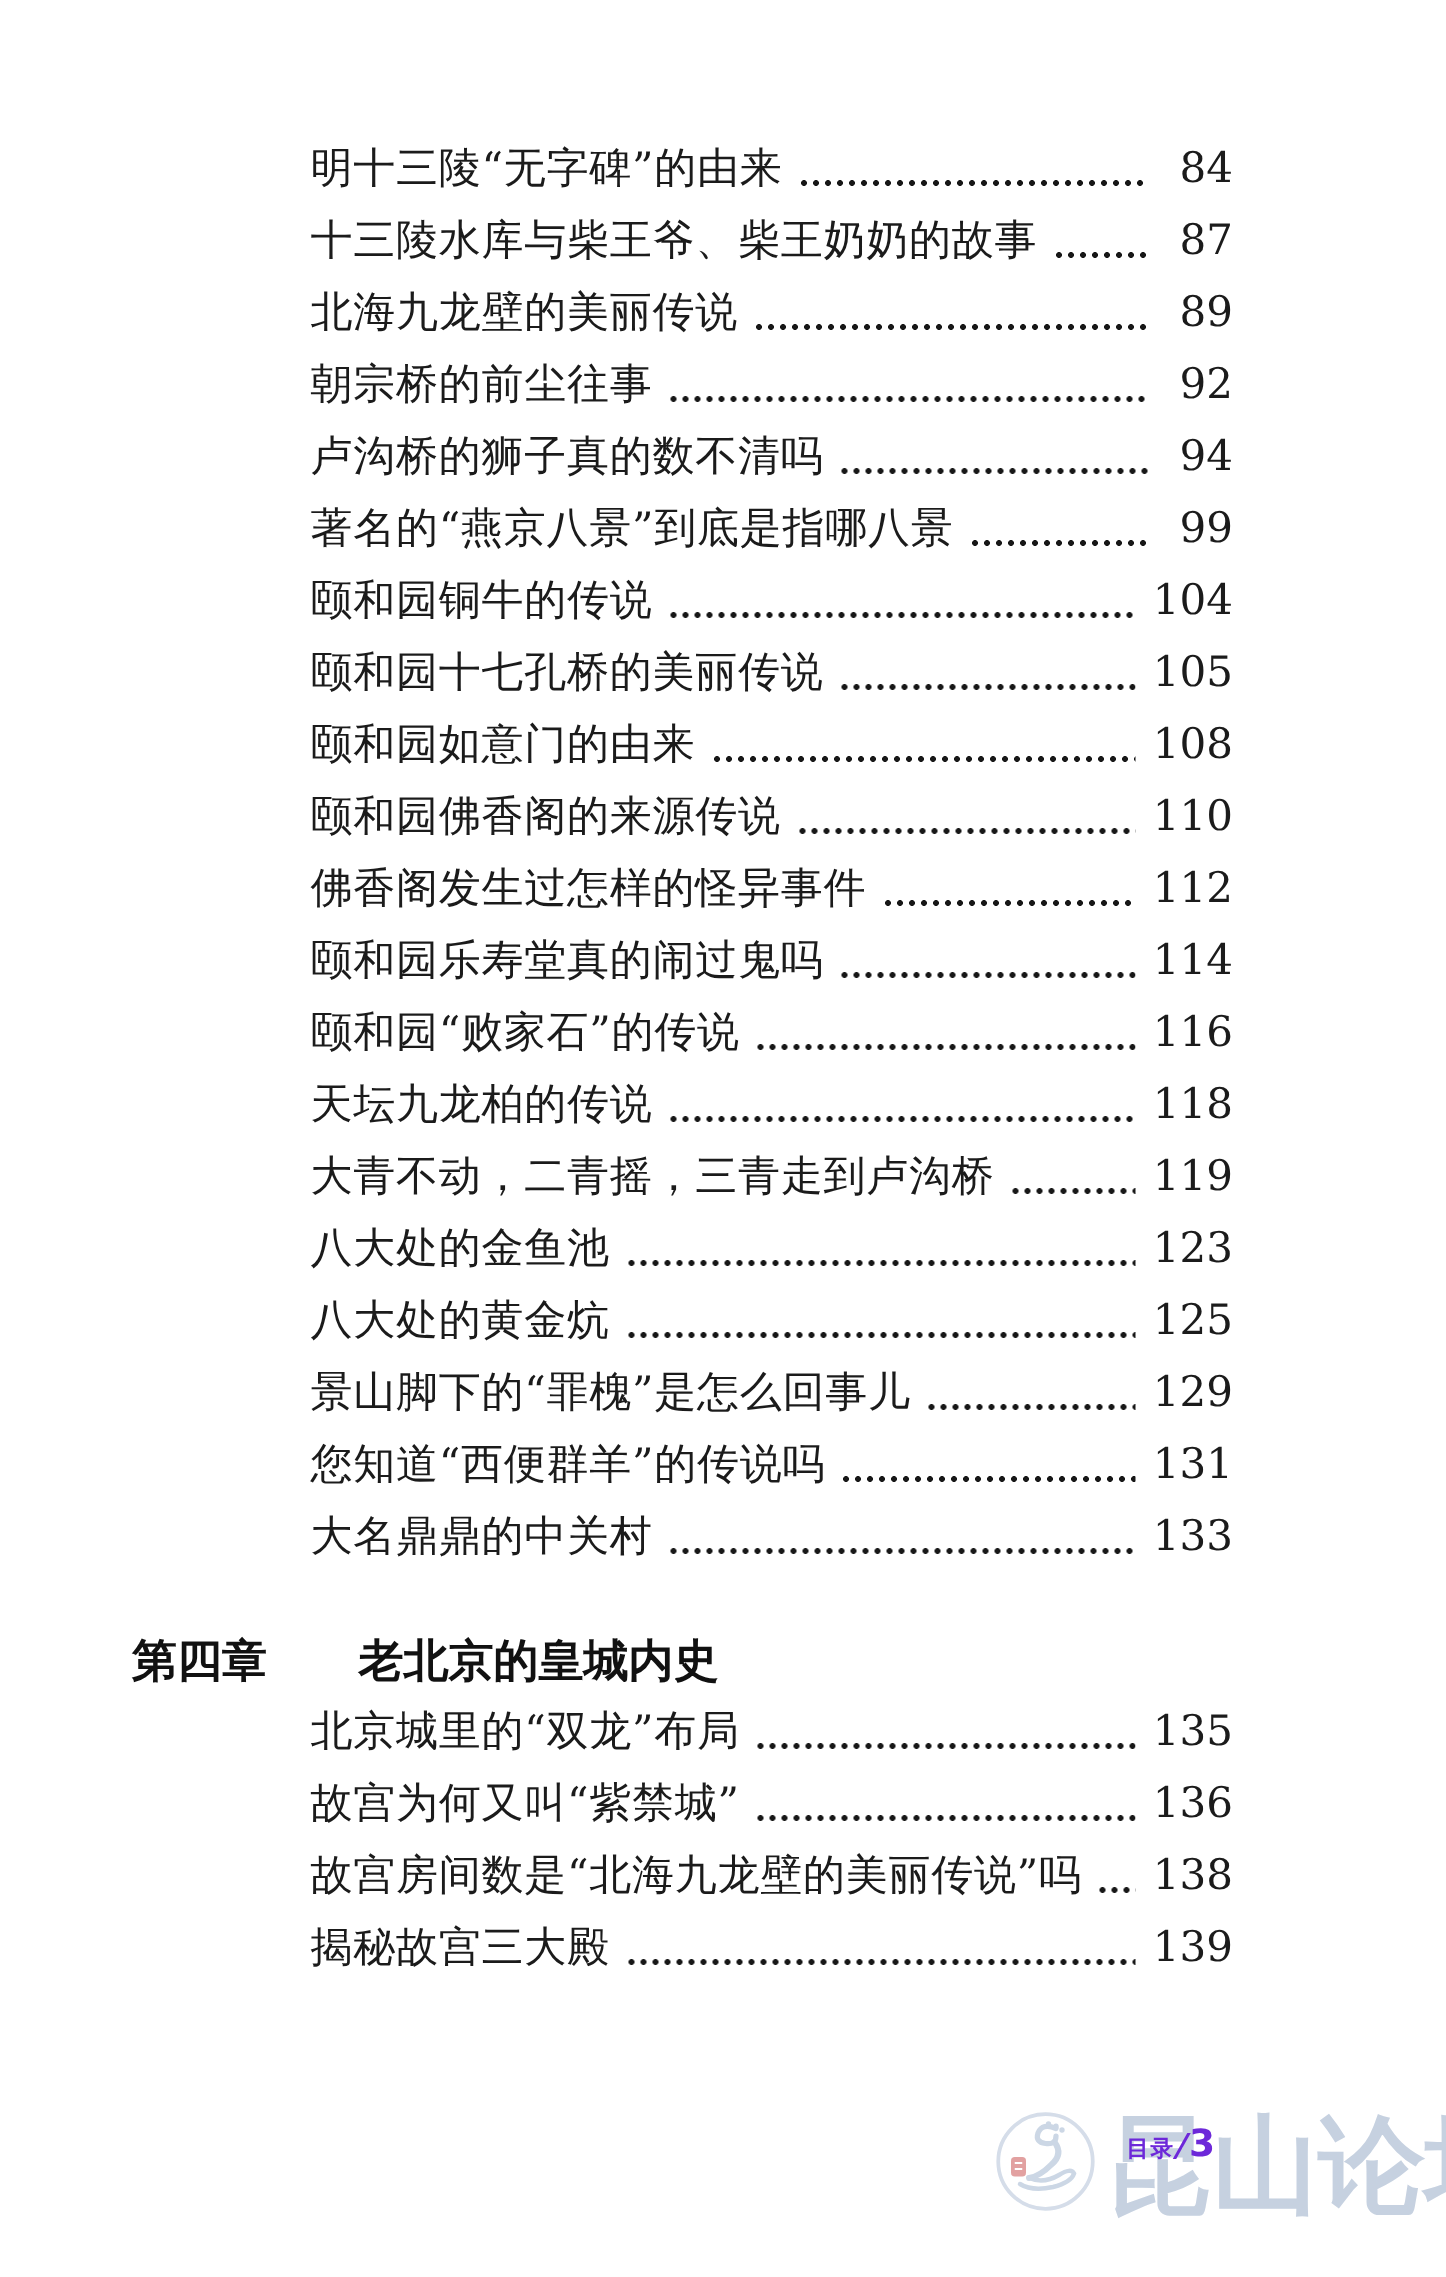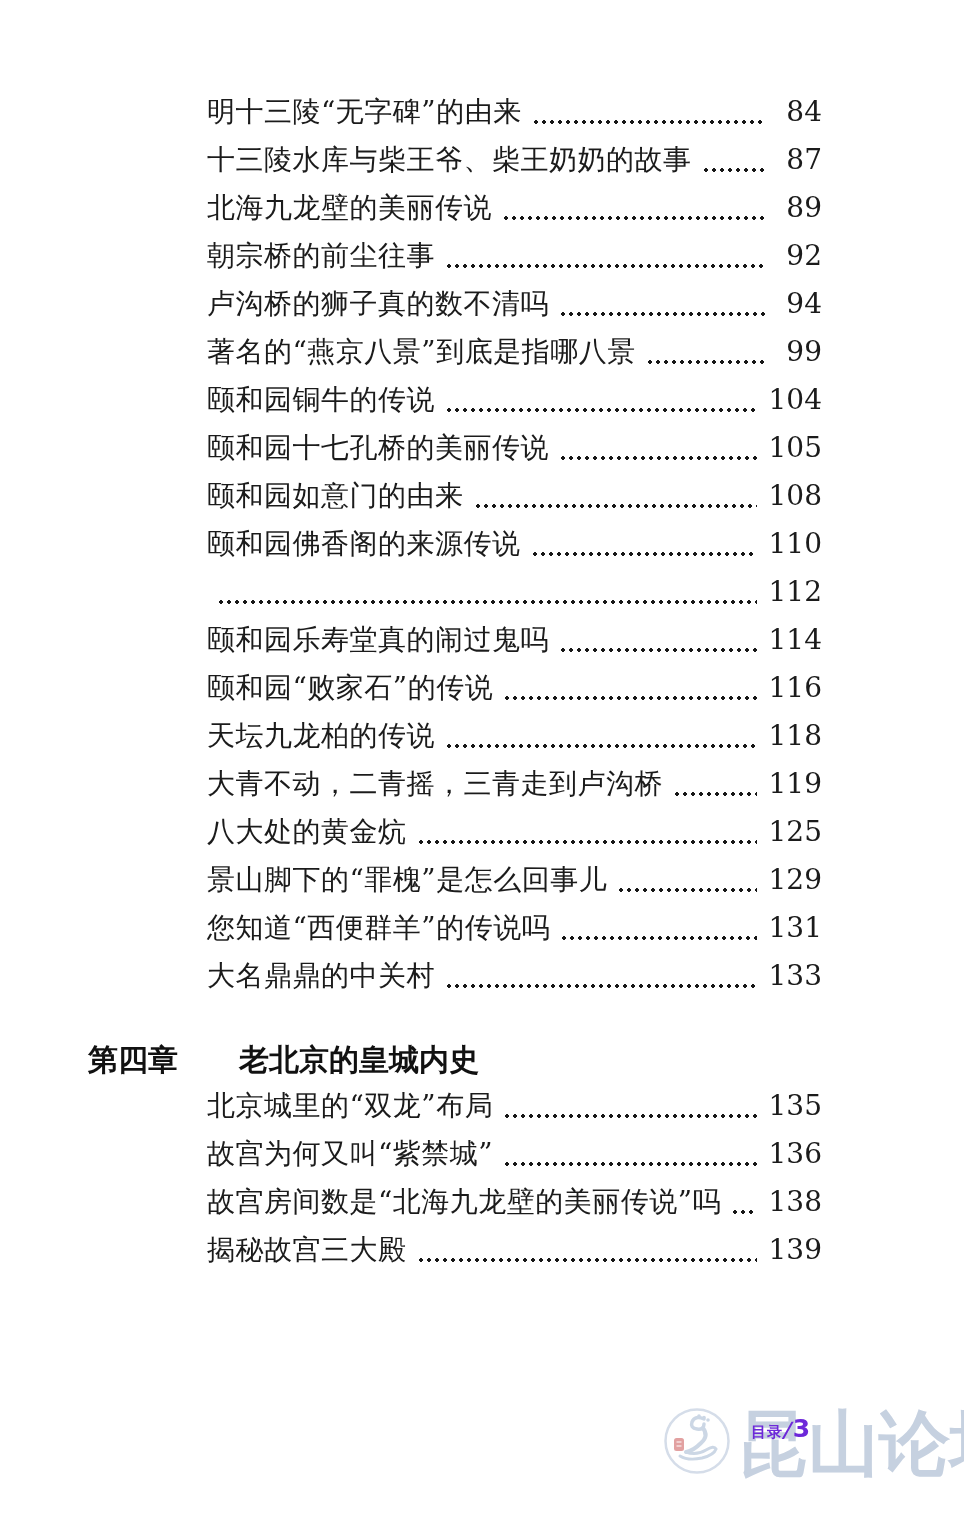--- a/index.html
+++ b/index.html
@@ -109,20 +109,21 @@
       <span class="t">颐和园如意门的由来</span>
       <span class="leader"></span>
       <span class="pg">108</span>
     </div>
     <div class="toc-row">
       <span class="t">颐和园佛香阁的来源传说</span>
       <span class="leader"></span>
       <span class="pg">110</span>
     </div>
     <div class="toc-row">
+      <span class="t">佛香阁发生过怎样的怪异事件</span>
       <span class="leader"></span>
       <span class="pg">112</span>
     </div>
     <div class="toc-row">
       <span class="t">颐和园乐寿堂真的闹过鬼吗</span>
       <span class="leader"></span>
       <span class="pg">114</span>
     </div>
     <div class="toc-row">
       <span class="t">颐和园“败家石”的传说</span>
@@ -131,20 +132,25 @@
     </div>
     <div class="toc-row">
       <span class="t">天坛九龙柏的传说</span>
       <span class="leader"></span>
       <span class="pg">118</span>
     </div>
     <div class="toc-row">
       <span class="t">大青不动，二青摇，三青走到卢沟桥</span>
       <span class="leader"></span>
       <span class="pg">119</span>
+    </div>
+    <div class="toc-row">
+      <span class="t">八大处的金鱼池</span>
+      <span class="leader"></span>
+      <span class="pg">123</span>
     </div>
     <div class="toc-row">
       <span class="t">八大处的黄金炕</span>
       <span class="leader"></span>
       <span class="pg">125</span>
     </div>
     <div class="toc-row">
       <span class="t">景山脚下的“罪槐”是怎么回事儿</span>
       <span class="leader"></span>
       <span class="pg">129</span>

